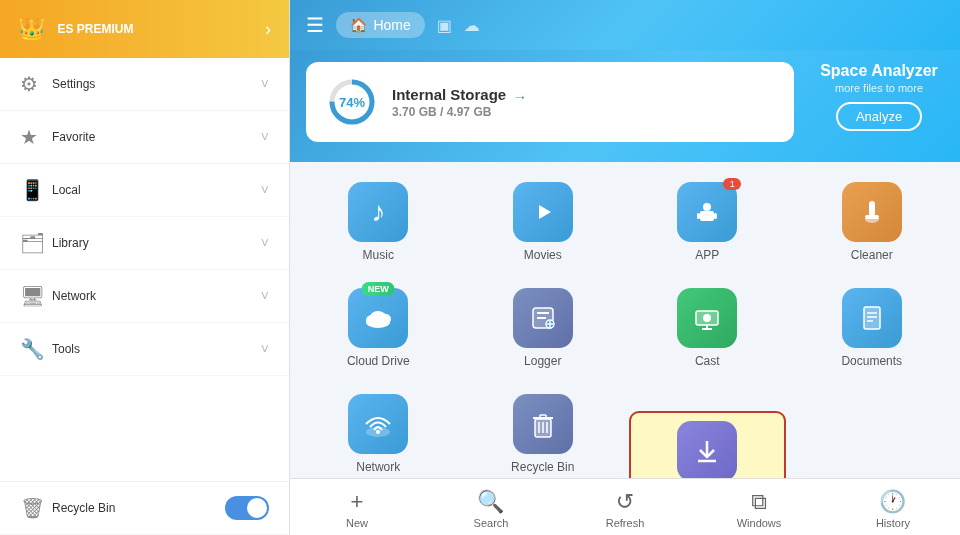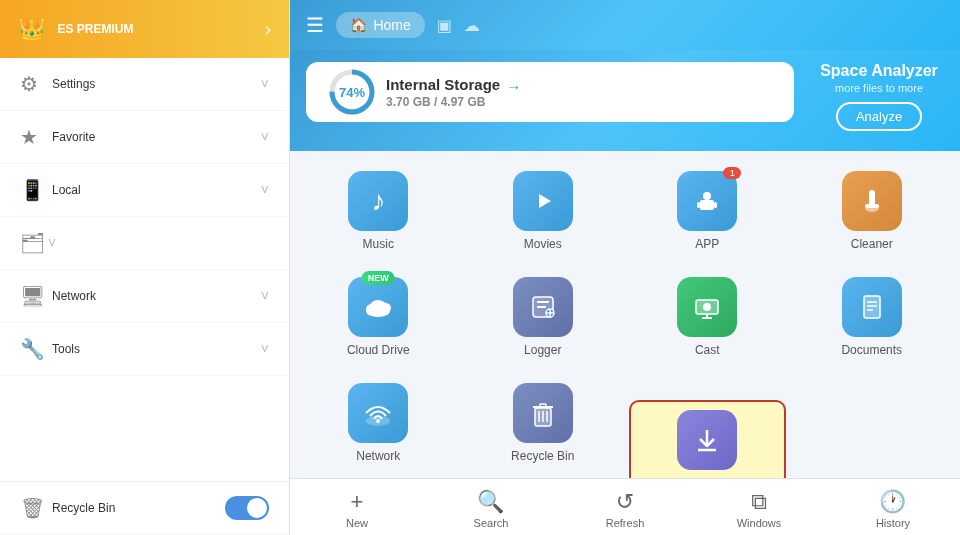--- a/index.html
+++ b/index.html
@@ -78,24 +78,24 @@
     .top-row {
       background: linear-gradient(135deg, #3a9bd5, #4fc3f7, #29b6f6);
       padding: 12px 16px 20px 16px;
       display: flex;
       align-items: flex-start;
       gap: 20px;
     }
     .storage-card {
       background: #fff;
       border-radius: 12px;
-      padding: 4px 20px;
+      padding: 14px 20px;
       display: flex;
       align-items: center;
-      gap: 8px;
+      gap: 14px;
       flex: 1;
     }
     .donut-container { position: relative; width: 52px; height: 52px; }
     .donut-svg { width: 52px; height: 52px; transform: rotate(-90deg); }
     .donut-pct { position: absolute; top: 50%; left: 50%; transform: translate(-50%, -50%); font-size: 13px; font-weight: bold; color: #3a9bd5; }
     .storage-info .storage-name { font-size: 15px; font-weight: 600; color: #333; display: flex; align-items: center; gap: 6px; }
     .storage-info .storage-size { font-size: 12px; color: #888; margin-top: 2px; font-weight: bold; }
 
     .space-analyzer { text-align: center; color: #fff; min-width: 130px; }
     .space-analyzer .sa-title { font-size: 16px; font-weight: 600; }
@@ -192,20 +192,21 @@
     <span class="si-label">Favorite</span>
     <span class="si-chevron">˅</span>
   </div>
   <div class="sidebar-item">
     <span class="si-icon">📱</span>
     <span class="si-label">Local</span>
     <span class="si-chevron">˅</span>
   </div>
   <div class="sidebar-item">
     <span class="si-icon">🗂</span>
+    <span class="si-label">Library</span>
     <span class="si-chevron">˅</span>
   </div>
   <div class="sidebar-item">
     <span class="si-icon">🖥</span>
     <span class="si-label">Network</span>
     <span class="si-chevron">˅</span>
   </div>
   <div class="sidebar-item">
     <span class="si-icon">🔧</span>
     <span class="si-label">Tools</span>

